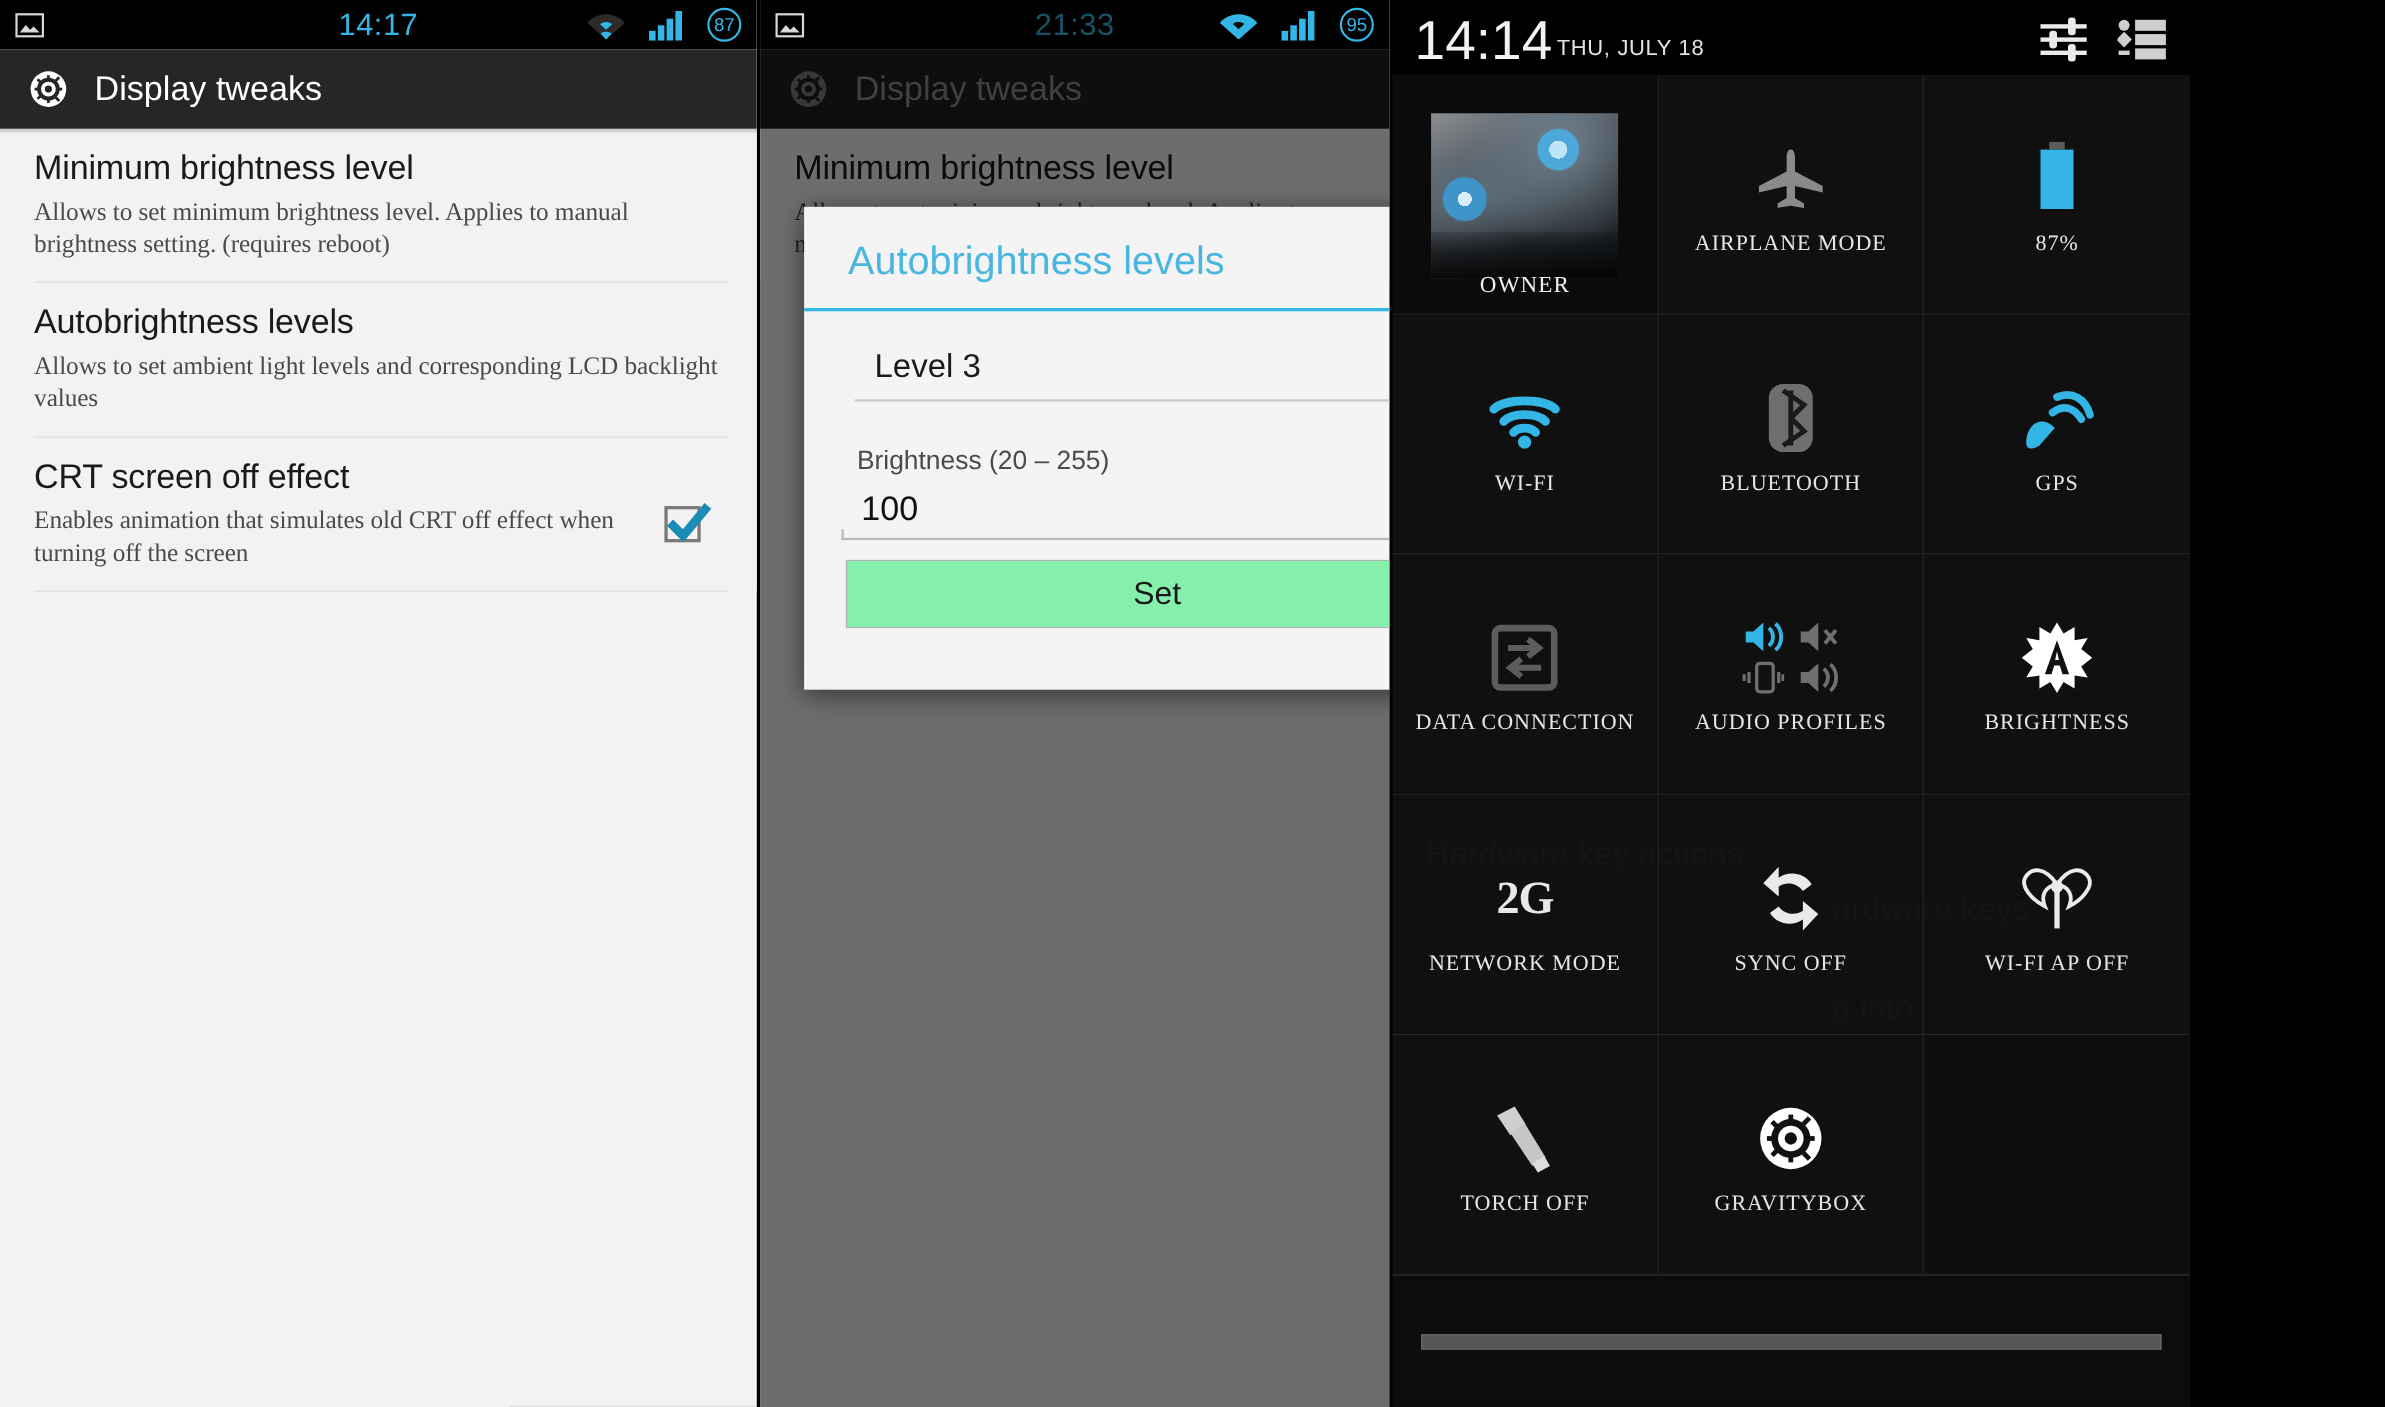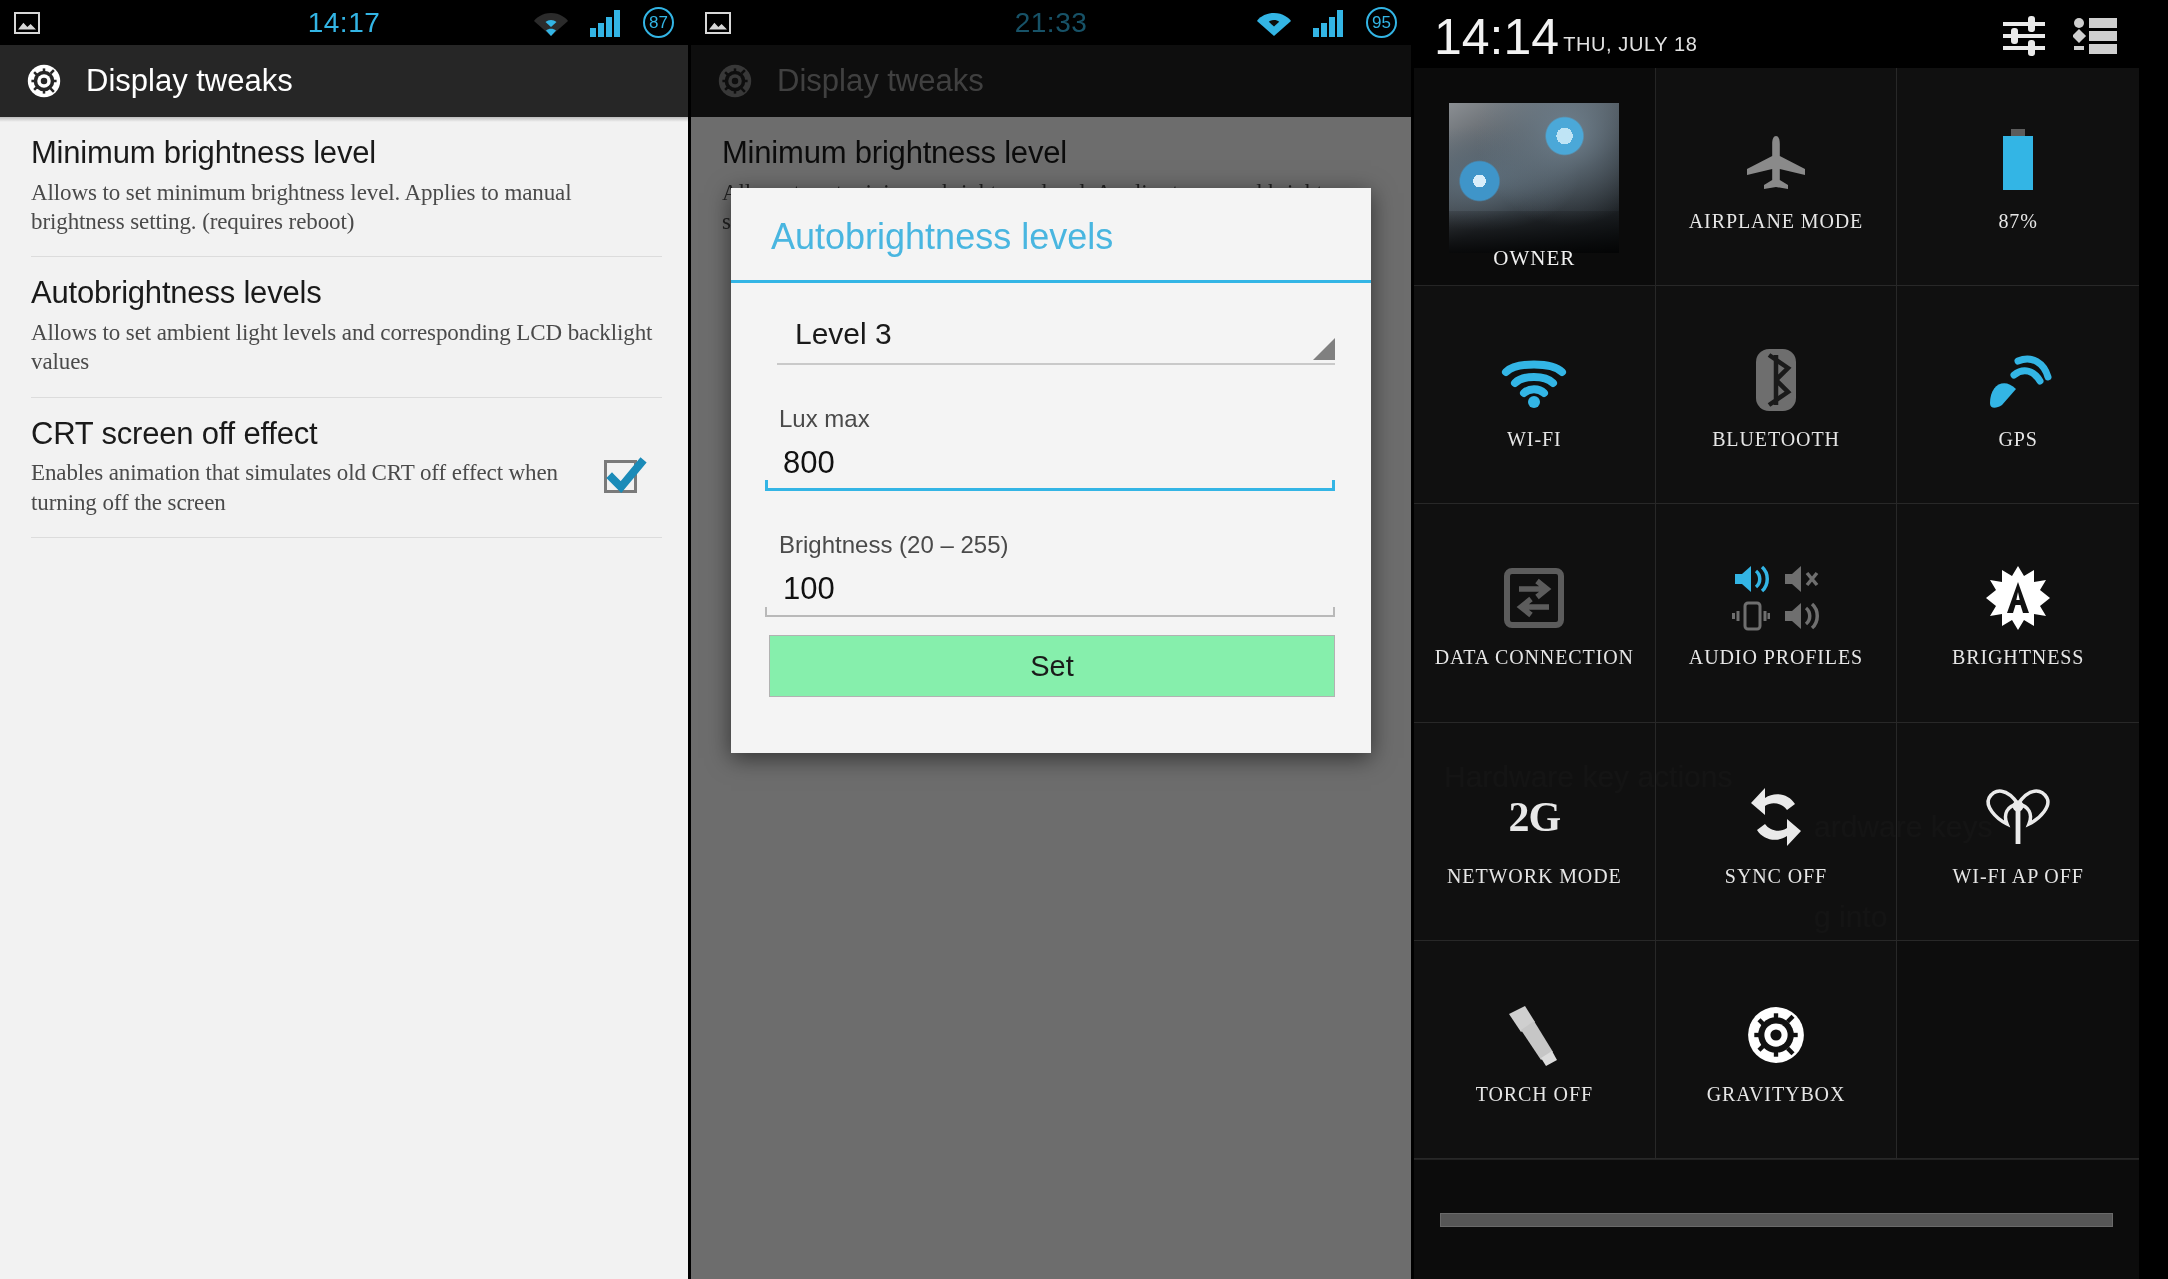--- a/index.html
+++ b/index.html
@@ -5,21 +5,21 @@
   * { margin:0; padding:0; box-sizing:border-box; }
   html,body { width:2168px; height:1279px; background:#000; overflow:hidden; }
   body { font-family:"Liberation Sans", sans-serif; }
 
   .stage { position:relative; width:2168px; height:1279px; display:flex; }
 
   
   .panel { position:relative; height:1279px; overflow:hidden; flex:0 0 auto; }
   .panel-a { width:688px; background:#f2f2f2; }
   .panel-div { width:3px; background:#000; flex:0 0 auto; height:1279px; }
-  .panel-b { width:720px; background:#f2f2f2; }
+  .panel-b { width:572px; background:#f2f2f2; }
   .panel-c { width:725px; background:#0d0d0d; }
 
   
   .statusbar {
     position:relative; height:45px; background:#000;
     display:flex; align-items:center; padding:0 14px;
   }
   .sb-left { display:flex; align-items:center; gap:8px; }
   .sb-clock {
     position:absolute; left:0; right:0; text-align:center;
@@ -375,27 +375,20 @@
       </div>
       <div class="dlg-rule"></div>
 
       <div class="dlg-body">
 
         <div class="spinner">
           <div class="spinner-val">Level 3</div>
           <span class="spinner-arrow"></span>
         </div>
 
-        <div class="field">
-          <div class="field-label">Lux max</div>
-          <div class="field-box">
-            <div class="field-val">800</div>
-            <span class="underline-accent"></span>
-          </div>
-        </div>
 
         <div class="field">
           <div class="field-label">Brightness (20 – 255)</div>
           <div class="field-box">
             <div class="field-val">100</div>
             <span class="underline-grey"></span>
           </div>
         </div>
 
         <div class="set-btn">Set</div>

